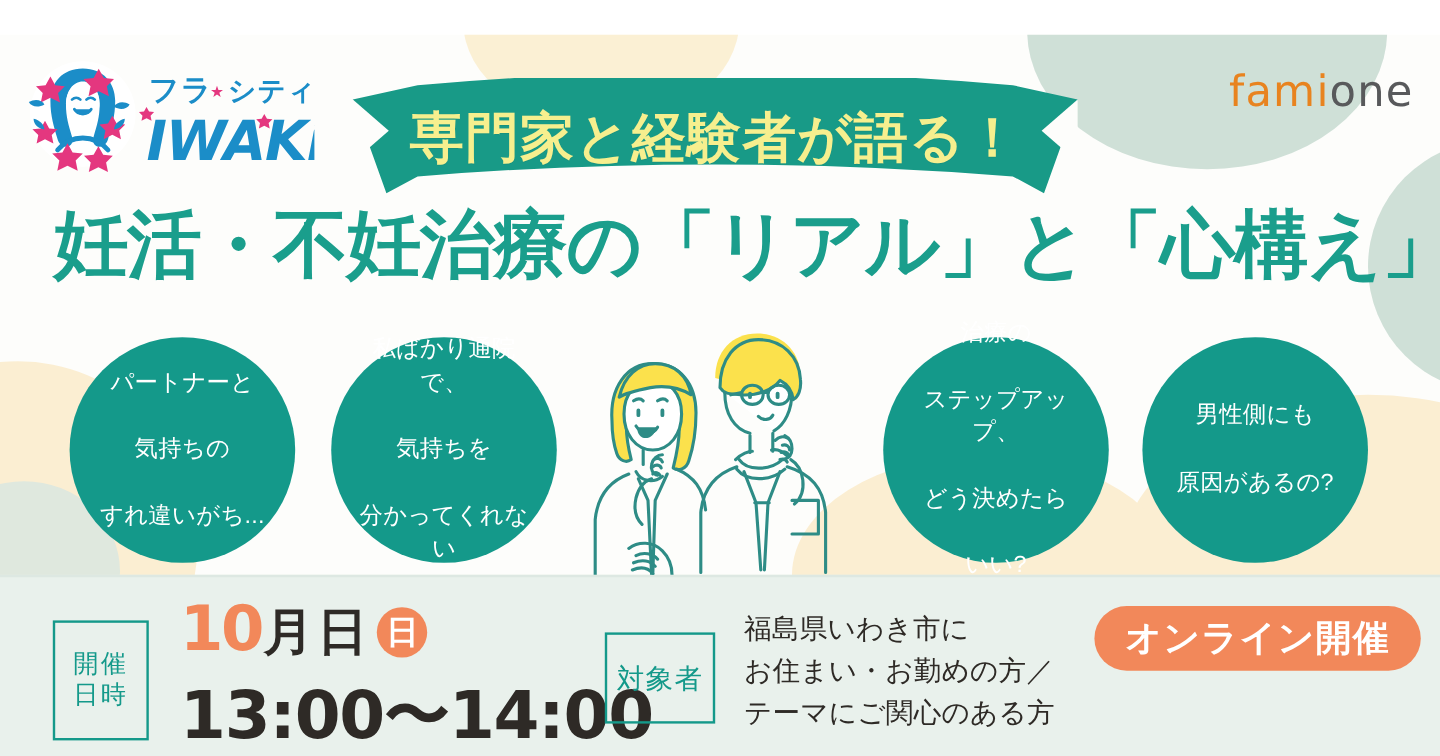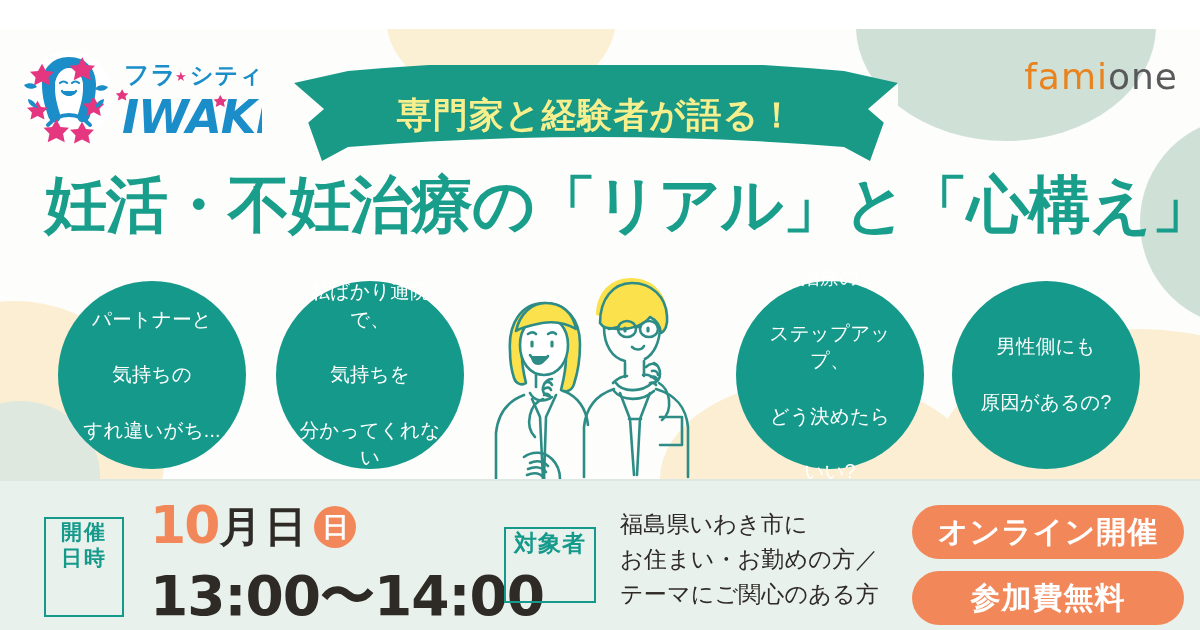--- a/index.html
+++ b/index.html
@@ -65,21 +65,21 @@
   .famione-logo .one{color:#58595b;}
 
   
   .ribbon-wrap{
     position:absolute;left:292px;top:36px;width:608px;height:108px;
   }
   .ribbon-text{
     position:absolute;inset:0;
     display:flex;align-items:center;justify-content:center;
     color:#f6ef8e;
-    font-size:35px;font-weight:700;letter-spacing:1px;
+    font-size:45px;font-weight:700;letter-spacing:1px;
     padding-bottom:8px;
     text-shadow:0 1px 0 rgba(0,0,0,.05);
     white-space:nowrap;
   }
 
   
   .headline{
     position:absolute;left:0;right:0;top:143px;
     text-align:center;
     color:#1a9e8c;
@@ -112,22 +112,22 @@
   
   .illustration{
     position:absolute;left:468px;top:238px;width:270px;height:212px;
   }
 
   
   .label-box{
     position:absolute;
     border:2.5px solid #14998a;
     color:#14998a;
-    display:flex;justify-content:center;
-    font-weight:700;
+    display:flex;align-items:center;justify-content:center;
+    font-weight:400;
     line-height:1.22;
     text-align:center;
     letter-spacing:2px;
     background:transparent;
   }
   .label-date{
     left:44px;top:488px;width:76px;height:96px;font-size:21px;
   }
   .label-target{
     left:504px;top:498px;width:88px;height:72px;font-size:23px;letter-spacing:1px;
@@ -399,15 +399,14 @@
 
   <div class="label-box label-target">対象者</div>
 
   <div class="target-text">
     <span>福島県いわき市に</span><br>
     <span>お住まい・お勤めの方／</span><br>
     <span>テーマにご関心のある方</span>
   </div>
 
   <div class="pill pill-online">オンライン開催</div>
-  <div class="pill pill-free">参加費無料</div>
 
 </div>
 
 </body></html>

